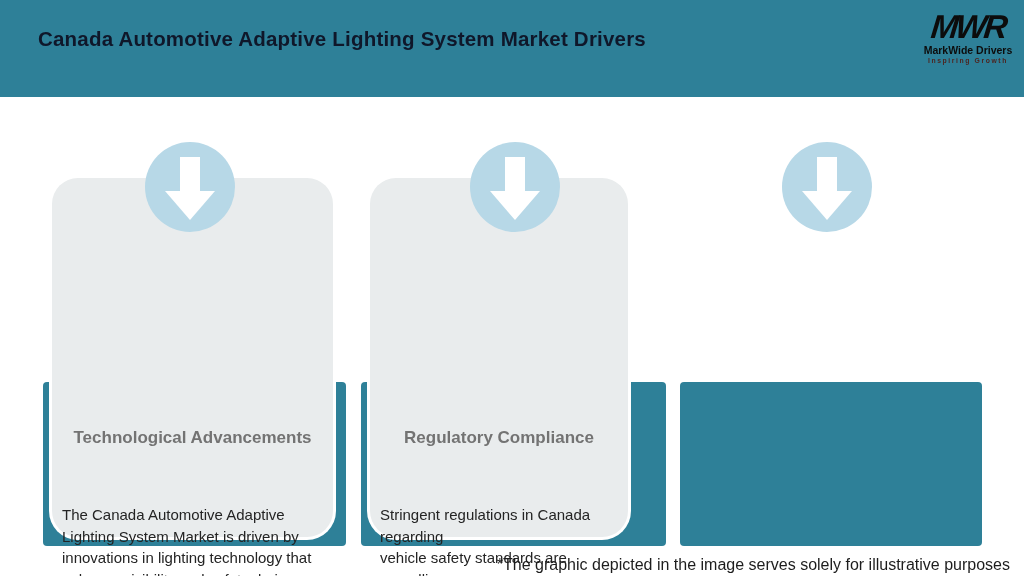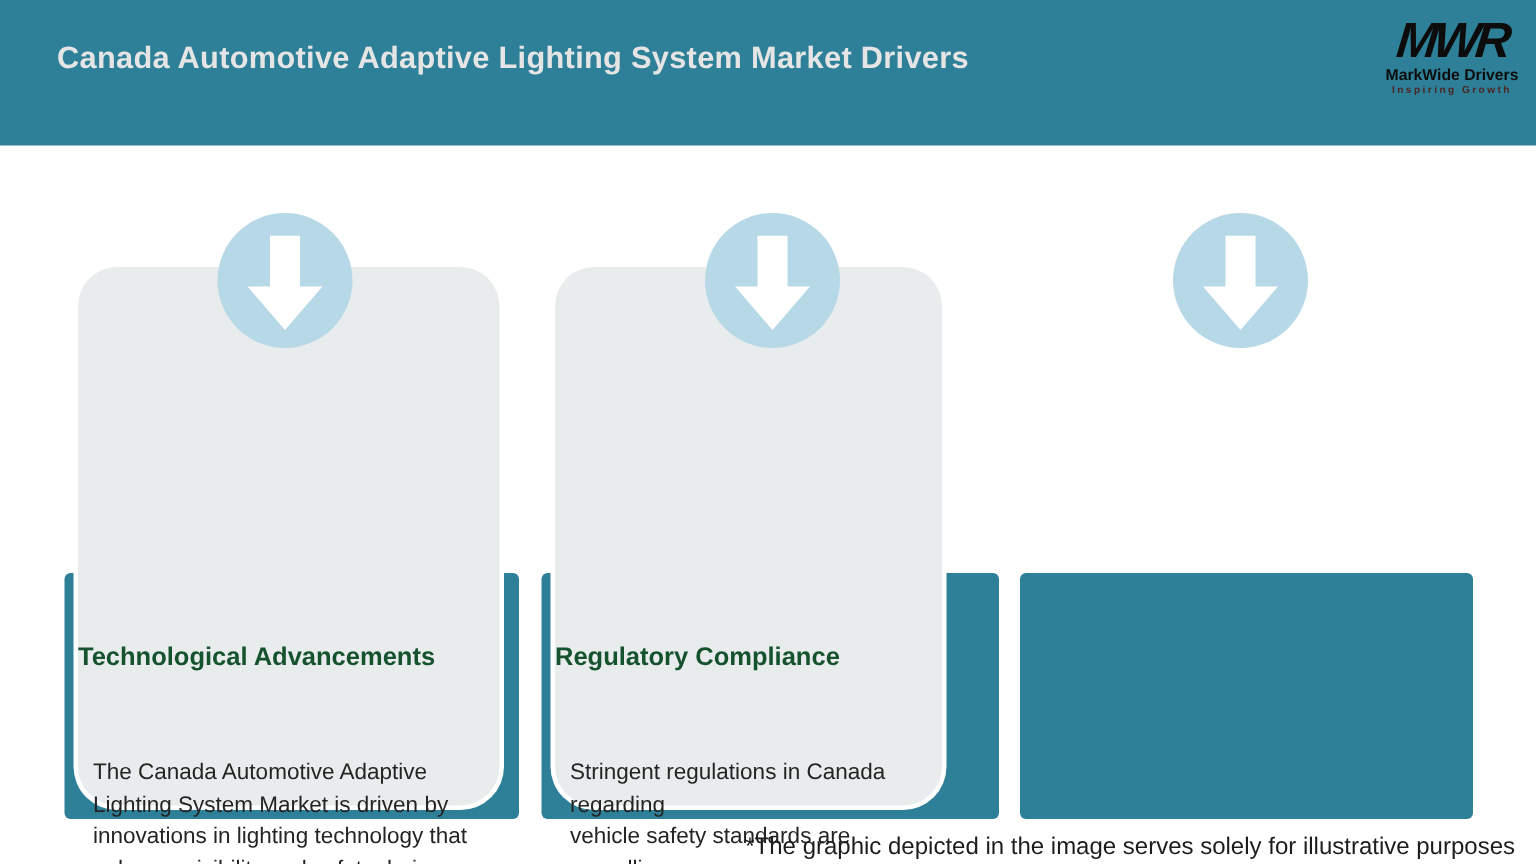--- a/index.html
+++ b/index.html
@@ -19,21 +19,21 @@
     position: absolute;
     left: 0; top: 0;
     width: 1024px; height: 97px;
     background: var(--teal, #2e8098);
   }
   .header-title {
     position: absolute;
     left: 38px; top: 27px;
     font-size: 20.5px;
     font-weight: 700;
-    color: #e5e5e5;
+    color: #0f172a;
     letter-spacing: 0.2px;
     white-space: nowrap;
     text-align: center;
   }
   .logo {
     position: absolute;
     left: 916px; top: 9px;
     width: 104px;
     text-align: center;
     color: #0d0d0d;
@@ -86,23 +86,24 @@
     display: flex;
     align-items: center;
     justify-content: center;
     padding-top: 4px;
   }
   .arrow-svg { display: block; }
   .card-title {
     position: absolute;
     top: 250px;
     left: 0; right: 0;
+    text-align: center;
     font-size: 17px;
     font-weight: 700;
-    color: #14532d;
+    color: #737373;
   }
   .card-body {
     position: absolute;
     top: 326px;
     left: 10px; right: 6px;
     font-size: 15px;
     line-height: 21.5px;
     color: #242424;
     white-space: pre-line;
   }

